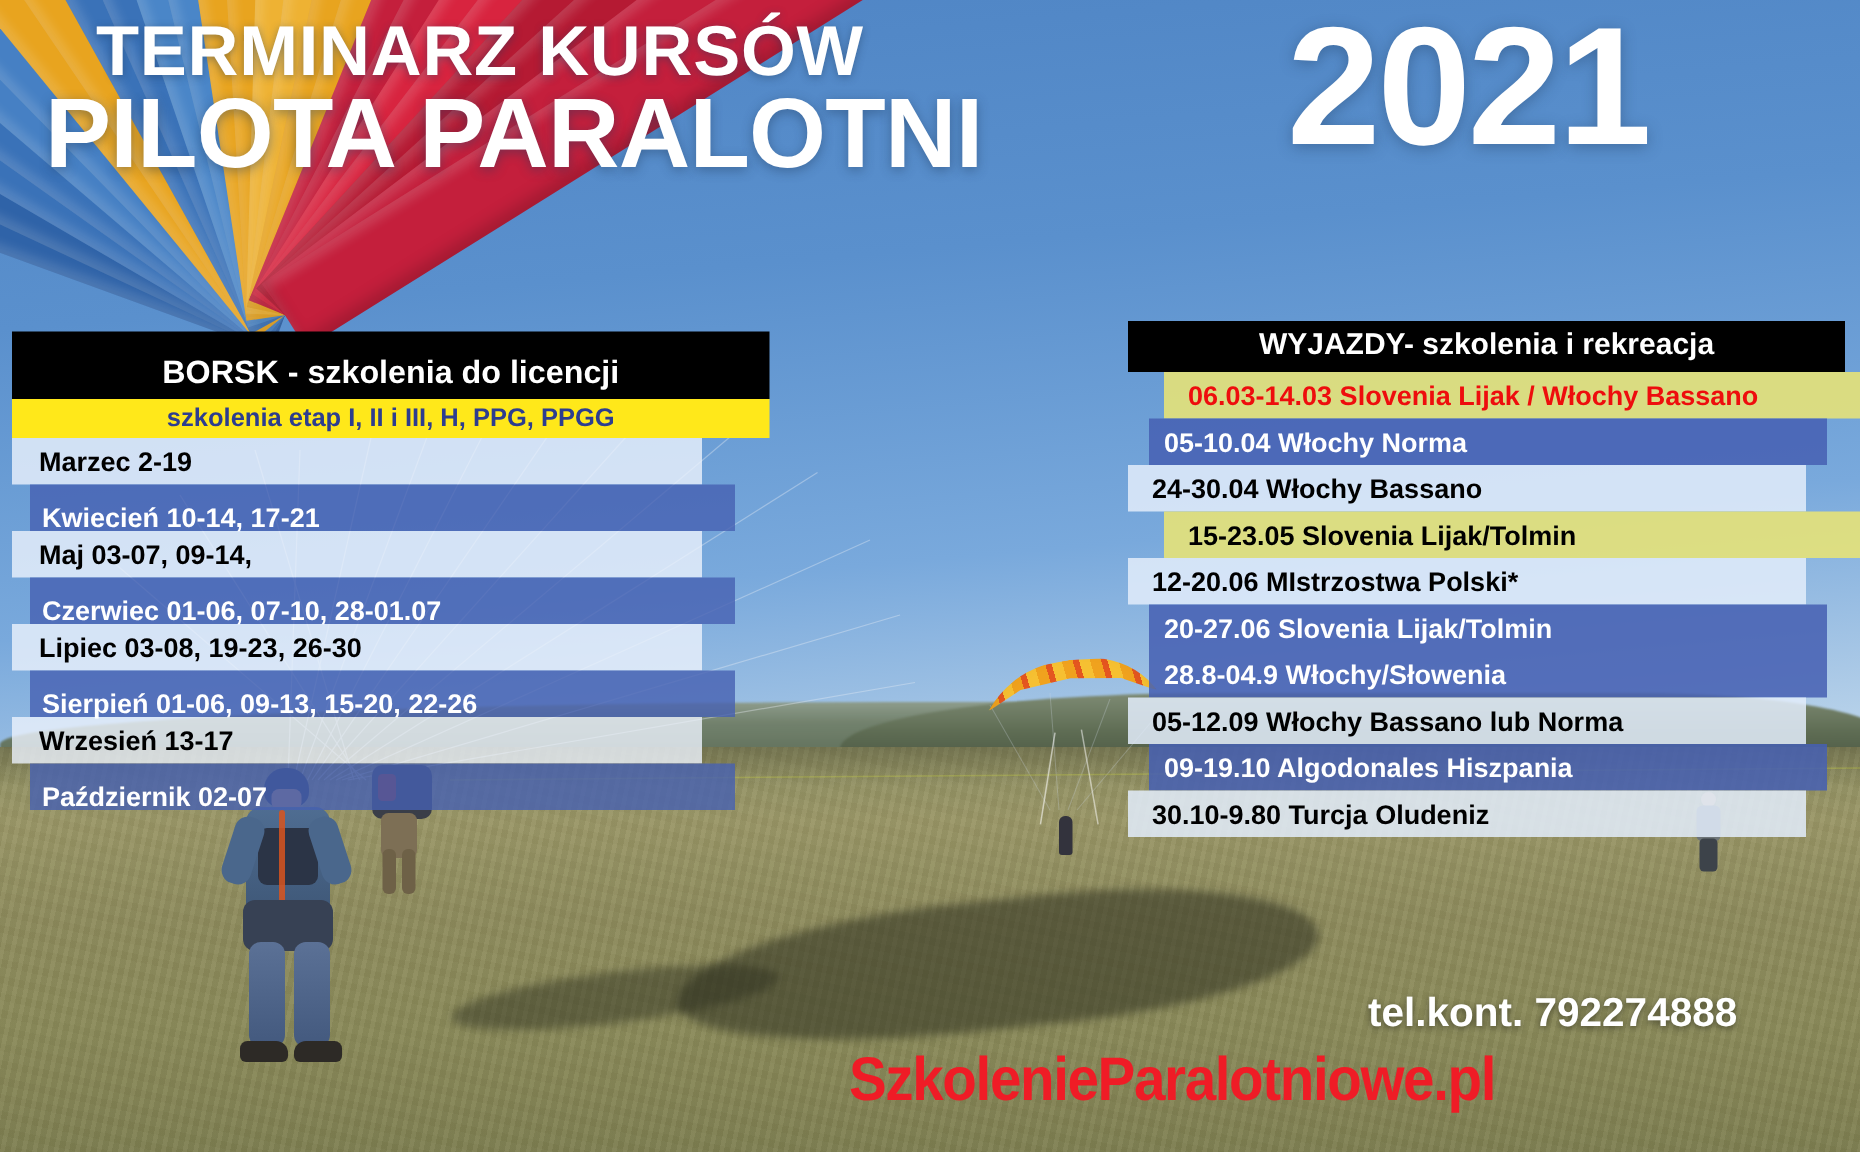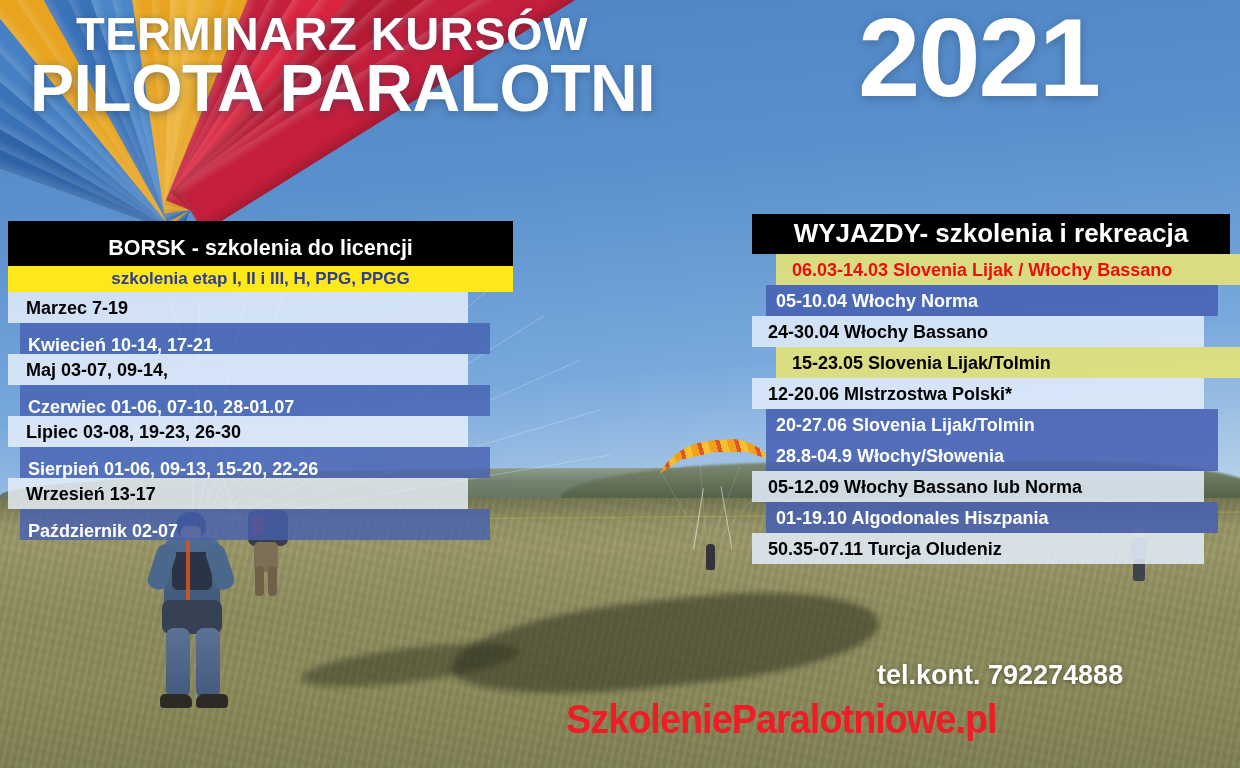--- a/index.html
+++ b/index.html
@@ -137,21 +137,21 @@
   .pilot3{position:absolute;left:1128px;top:528px;width:22px;height:52px;}
   .p3-head{position:absolute;left:6px;top:0;width:10px;height:10px;background:#c9a88a;border-radius:50%;}
   .p3-body{position:absolute;left:3px;top:9px;width:16px;height:24px;background:#6d7478;border-radius:4px;}
   .p3-legs{position:absolute;left:5px;top:31px;width:12px;height:22px;background:#3d434a;border-radius:3px;}
 
   
   .lines{position:absolute;inset:0;pointer-events:none;opacity:.5;}
 
   
   .title-top{
-    position:absolute; left:76px; top:6px;
+    position:absolute; left:64px; top:6px;
     font-size:47px; font-weight:bold; color:#ffffff;
     letter-spacing:.5px; white-space:nowrap;
     text-shadow:0 1px 6px rgba(30,60,95,.45);
   }
   .title-main{
     position:absolute; left:30px; top:50px;
     font-size:66px; font-weight:bold; color:#ffffff;
     letter-spacing:-.5px; white-space:nowrap;
     text-shadow:0 2px 8px rgba(30,60,95,.45);
   }
@@ -191,39 +191,39 @@
     background:rgba(236,242,252,.80); color:#000000;
     width:460px; margin-left:0;
   }
   #left-table .row.dark{
     background:rgba(70,96,178,.80); color:#ffffff;
     width:470px; margin-left:12px; padding-left:8px;align-items:flex-end;
   }
 
   
   #right-table{ left:752px; top:214px; width:478px; }
-  #right-table .tbl-head{ font-size:26px; padding:6px 6px 7px; }
+  #right-table .tbl-head{ font-size:20px; padding:6px 6px 7px; }
   #right-table .row{ height:31px; padding-left:16px; }
   #right-table .row.light{
     background:rgba(226,236,250,.86); color:#000000;
     width:452px; margin-left:0;
   }
   #right-table .row.dark{
     background:rgba(70,96,178,.86); color:#ffffff;
     width:452px; margin-left:14px; padding-left:10px;
   }
   #right-table .row.yellow{
     background:rgba(230,226,120,.90); color:#000000;
     width:466px; margin-left:24px; 
   }
   #right-table .row.yellow.red-text{ color:#ee0d0d; }
 
   
   .tel{
-    position:absolute; left:877px; top:660px;
+    position:absolute; left:912px; top:660px;
     font-size:27px; font-weight:bold; color:#ffffff;
     white-space:nowrap;
     text-shadow:0 1px 4px rgba(0,0,0,.45);
   }
   .brand{
     position:absolute; left:566px; top:696px;
     font-size:41px; font-weight:bold; color:#ef1c26;
     white-space:nowrap;
     font-family:"Liberation Sans Narrow","Liberation Sans",sans-serif;
     transform:scaleX(.92); transform-origin:left center;
@@ -340,21 +340,21 @@
 
   <div class="title-top">TERMINARZ KURSÓW</div>
   <div class="title-main">PILOTA PARALOTNI</div>
   <div class="title-year">2021</div>
 
   <div class="tbl" id="left-table">
     <div class="tbl-head">BORSK - szkolenia do licencji</div>
     <div class="tbl-sub">szkolenia etap I, II i III, H, PPG, PPGG</div>
     <div class="rows" id="left-rows">
         <div class="row light">
-          <span>Marzec 7-19</span>
+          <span>Marzec 2-19</span>
         </div>
         <div class="row dark">
           <span>Kwiecień 10-14, 17-21</span>
         </div>
         <div class="row light">
           <span>Maj 03-07, 09-14,</span>
         </div>
         <div class="row dark">
           <span>Czerwiec 01-06, 07-10, 28-01.07</span>
         </div>
@@ -394,24 +394,24 @@
         <div class="row dark">
           <span>20-27.06 Slovenia Lijak/Tolmin</span>
         </div>
         <div class="row dark">
           <span>28.8-04.9 Włochy/Słowenia</span>
         </div>
         <div class="row light">
           <span>05-12.09 Włochy Bassano lub Norma</span>
         </div>
         <div class="row dark">
-          <span>01-19.10 Algodonales Hiszpania</span>
-        </div>
-        <div class="row light">
-          <span>50.35-07.11 Turcja Oludeniz</span>
+          <span>09-19.10 Algodonales Hiszpania</span>
+        </div>
+        <div class="row light">
+          <span>30.10-9.80 Turcja Oludeniz</span>
         </div>
       </div>
   </div>
 
   <div class="tel">tel.kont. 792274888</div>
   <div class="brand">SzkolenieParalotniowe.pl</div>
 
 </div>
 
 </body></html>

